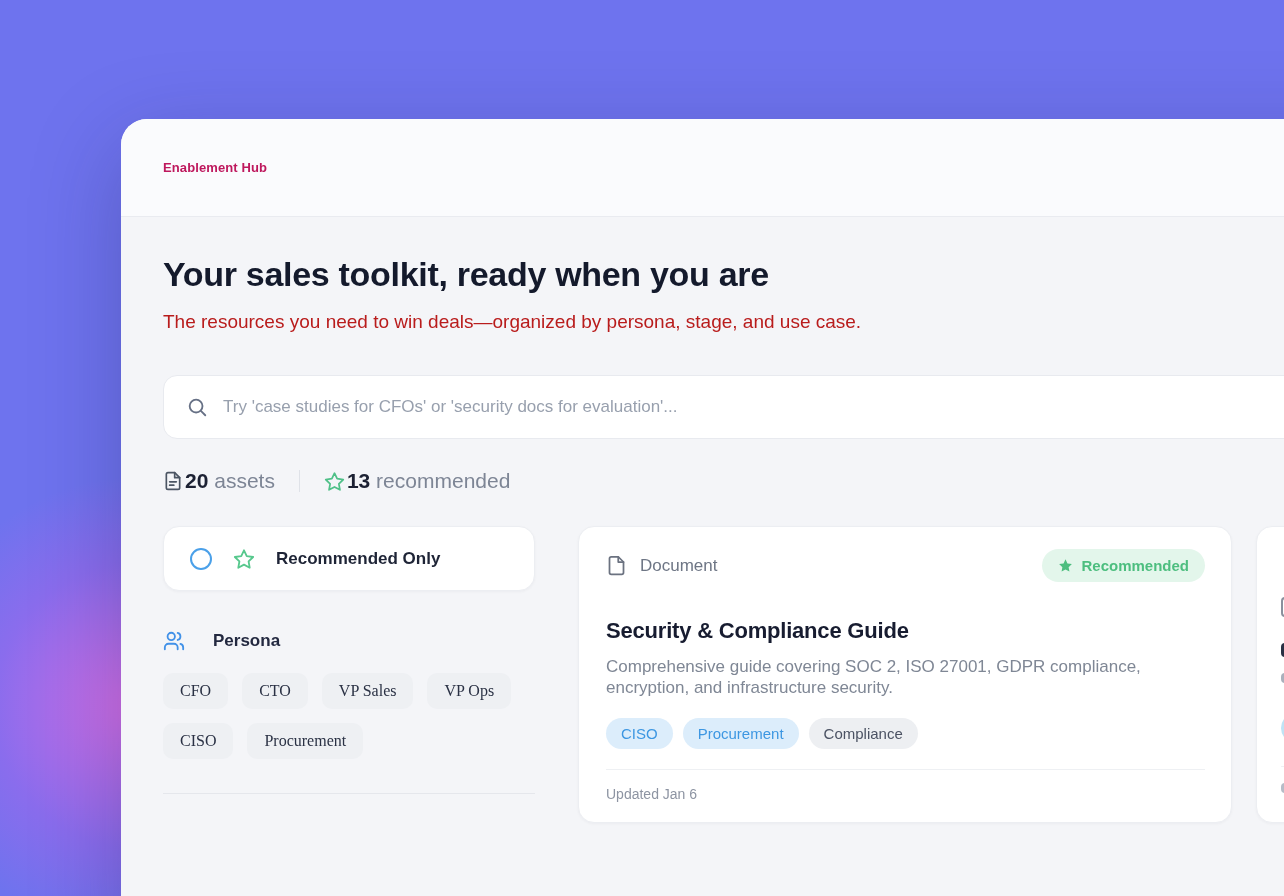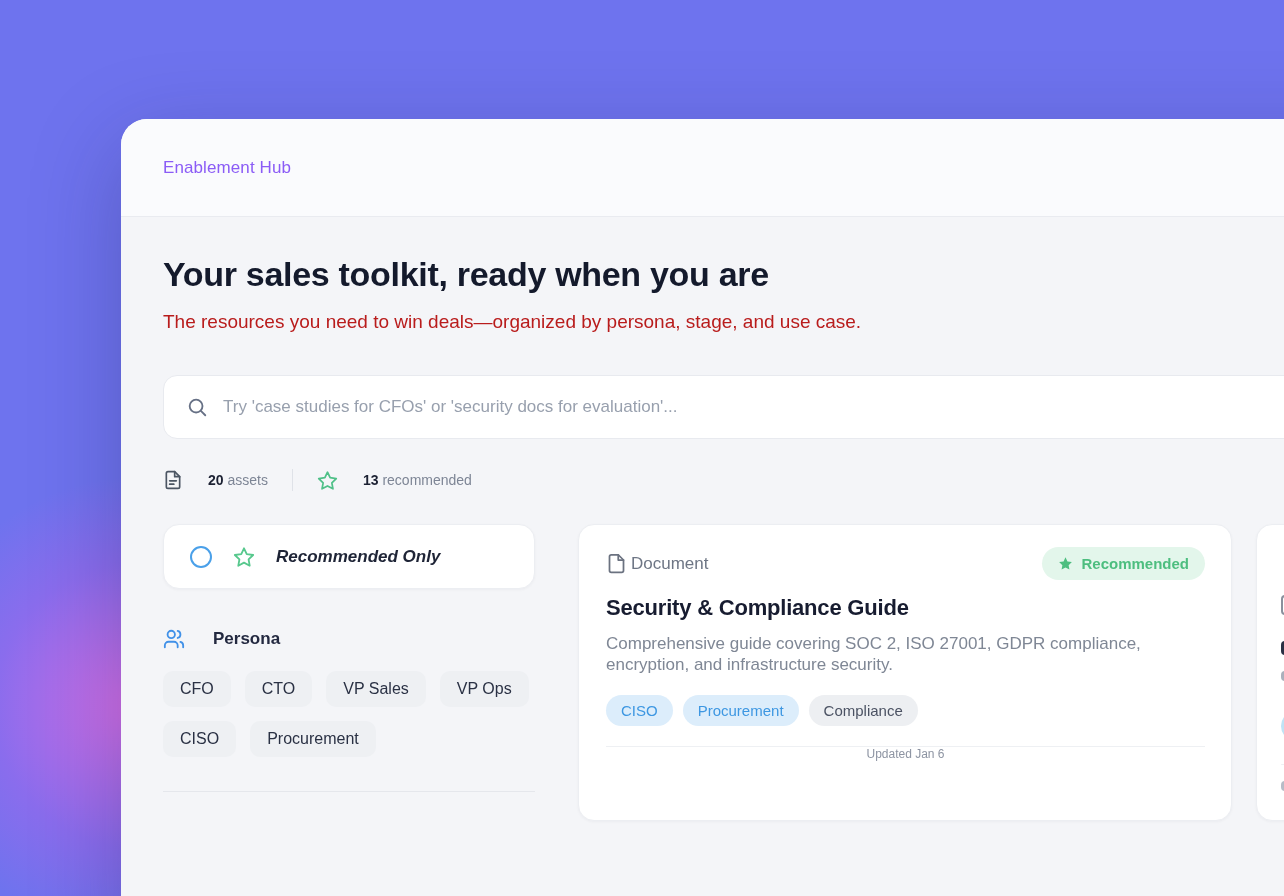--- a/index.html
+++ b/index.html
@@ -20,21 +20,21 @@
     box-shadow:0 26px 90px rgba(28,28,80,.28);
   }
   .panel-header {
     height:98px;
     background:#fafbfd;
     border-radius:26px 0 0 0;
     border-bottom:1px solid #e9ebf0;
     display:flex; align-items:center;
     padding-left:42px;
   }
-  .app-title { font-size:17px; font-weight:400; color:#8b5cf6; letter-spacing:.1px; }
+  .app-title { font-size:13px; font-weight:700; color:#be185d; letter-spacing:.1px; }
   .content { padding:0 0 0 42px; }
   .hero-title {
     margin-top:38px;
     font-size:34px; font-weight:800; color:#141a2c; letter-spacing:-.3px;
   }
   .hero-sub {
     margin-top:11px; max-width:832px;
     font-size:19px; line-height:33px; color:#b91c1c;
   }
   .searchbar {
@@ -46,71 +46,71 @@
     display:flex; align-items:center;
     padding:0 22px; gap:15px;
   }
   .searchbar input {
     flex:1; border:none; outline:none;
     font-family:"Liberation Sans", sans-serif;
     font-size:17px; color:#374151; background:transparent;
   }
   .searchbar input::placeholder { color:#98a0ae; }
   .stats-row { margin-top:30px; display:flex; align-items:center; gap:24px; }
-  .stat { display:flex; align-items:center; gap:25px; font-size:14px; color:#7d8595;text-align:right; }
+  .stat { display:flex; align-items:center; gap:2px; font-size:21px; color:#7d8595;text-align:right; }
   .stat b { color:#1c2133; font-weight:700; }
   .stat-divider { width:1px; height:22px; background:#dfe2e8; }
   .layout { margin-top:33px; display:flex; gap:43px; align-items:flex-start; }
 
   
   .sidebar { width:372px; flex:0 0 372px; }
   .rec-only {
     height:65px; background:#fff;
     border:1px solid #eceef2; border-radius:16px;
     box-shadow:0 1px 3px rgba(20,25,50,.04);
     display:flex; align-items:center; gap:21px;
-    padding:0 26px; cursor:pointer;font-style:italic;
+    padding:0 26px; cursor:pointer;
   }
   .toggle-circle { width:22px; height:22px; border:2px solid #4aa0e9; border-radius:50%; flex:0 0 22px; }
   .rec-only-label { font-size:17px; font-weight:600; color:#1e2436; }
   .section-head { display:flex; align-items:center; gap:28px; margin-top:39px; }
   .section-head.stage { margin-top:33px; }
   .section-title { font-size:17px; font-weight:700; color:#232940; }
   .chips { margin-top:21px; display:flex; flex-wrap:wrap; gap:14px; }
   .chip {
     background:#eef0f3; border-radius:10px;
     padding:9px 17px; font-size:16px; font-weight:500; color:#2a3144;
-    cursor:pointer; border:none; font-family:Liberation Sans, sans-serif;
+    cursor:pointer; border:none; font-family:Liberation Serif, serif;
   }
   .sidebar-divider { margin-top:34px; height:1px; background:#e5e7ec; }
 
   
   .cards-row { display:flex; gap:24px; }
   .asset-card {
     width:654px; height:297px; flex:0 0 654px;
     background:#fff; border:1px solid #eceef2; border-radius:16px;
     box-shadow:0 1px 3px rgba(20,25,50,.04);
     padding:22px 26px 0 27px; cursor:pointer;
   }
   .card-top { display:flex; align-items:center; justify-content:space-between; }
-  .card-type { display:flex; align-items:center; gap:4px; font-size:17px; color:#6e7685; }
+  .card-type { display:flex; align-items:center; gap:13px; font-size:17px; color:#6e7685; }
   .badge {
     display:flex; align-items:center; gap:8px;
     background:#e3f6eb; color:#4dbe7f;
     font-size:15px; font-weight:600;
     padding:8px 16px; border-radius:999px;
   }
-  .card-title { margin-top:15px; font-size:22px; font-weight:700; color:#171c30; letter-spacing:-.2px; }
+  .card-title { margin-top:36px; font-size:22px; font-weight:700; color:#171c30; letter-spacing:-.2px; }
   .card-desc { margin-top:12px; max-width:545px; font-size:17px; line-height:21px; color:#7f8795; }
   .tag-row { margin-top:20px; display:flex; gap:10px; }
   .tag { font-size:15px; font-weight:500; padding:7px 15px; border-radius:999px; }
   .tag.blue { background:#dcedfb; color:#3d97e2; }
   .tag.gray { background:#edeff2; color:#4b5263; }
   .card-divider { margin-top:20px; height:1px; background:#eef0f3; }
-  .card-updated { font-size:12px; color:#8d94a2;text-align:center; }
+  .card-updated { margin-top:16px; font-size:14px; color:#8d94a2; }
 
   
   .asset-card.partial { width:600px; flex:0 0 600px; padding:22px 26px 0 24px; }
   .sk { border-radius:4px; }
   .sk-icon { width:20px; height:20px; border:2px solid #8a909d; border-radius:4px; margin-top:48px; }
   .sk-title { width:230px; height:14px; background:#2a3044; margin-top:26px; }
   .sk-line { width:300px; height:10px; background:#aab0bc; margin-top:16px; }
   .sk-pill { width:90px; height:30px; background:#bfe3f5; border-radius:999px; margin-top:30px; }
   .sk-div { width:100%; height:1px; background:#eef0f3; margin-top:23px; }
   .sk-updated { width:130px; height:10px; background:#b6bcc7; margin-top:16px; }

